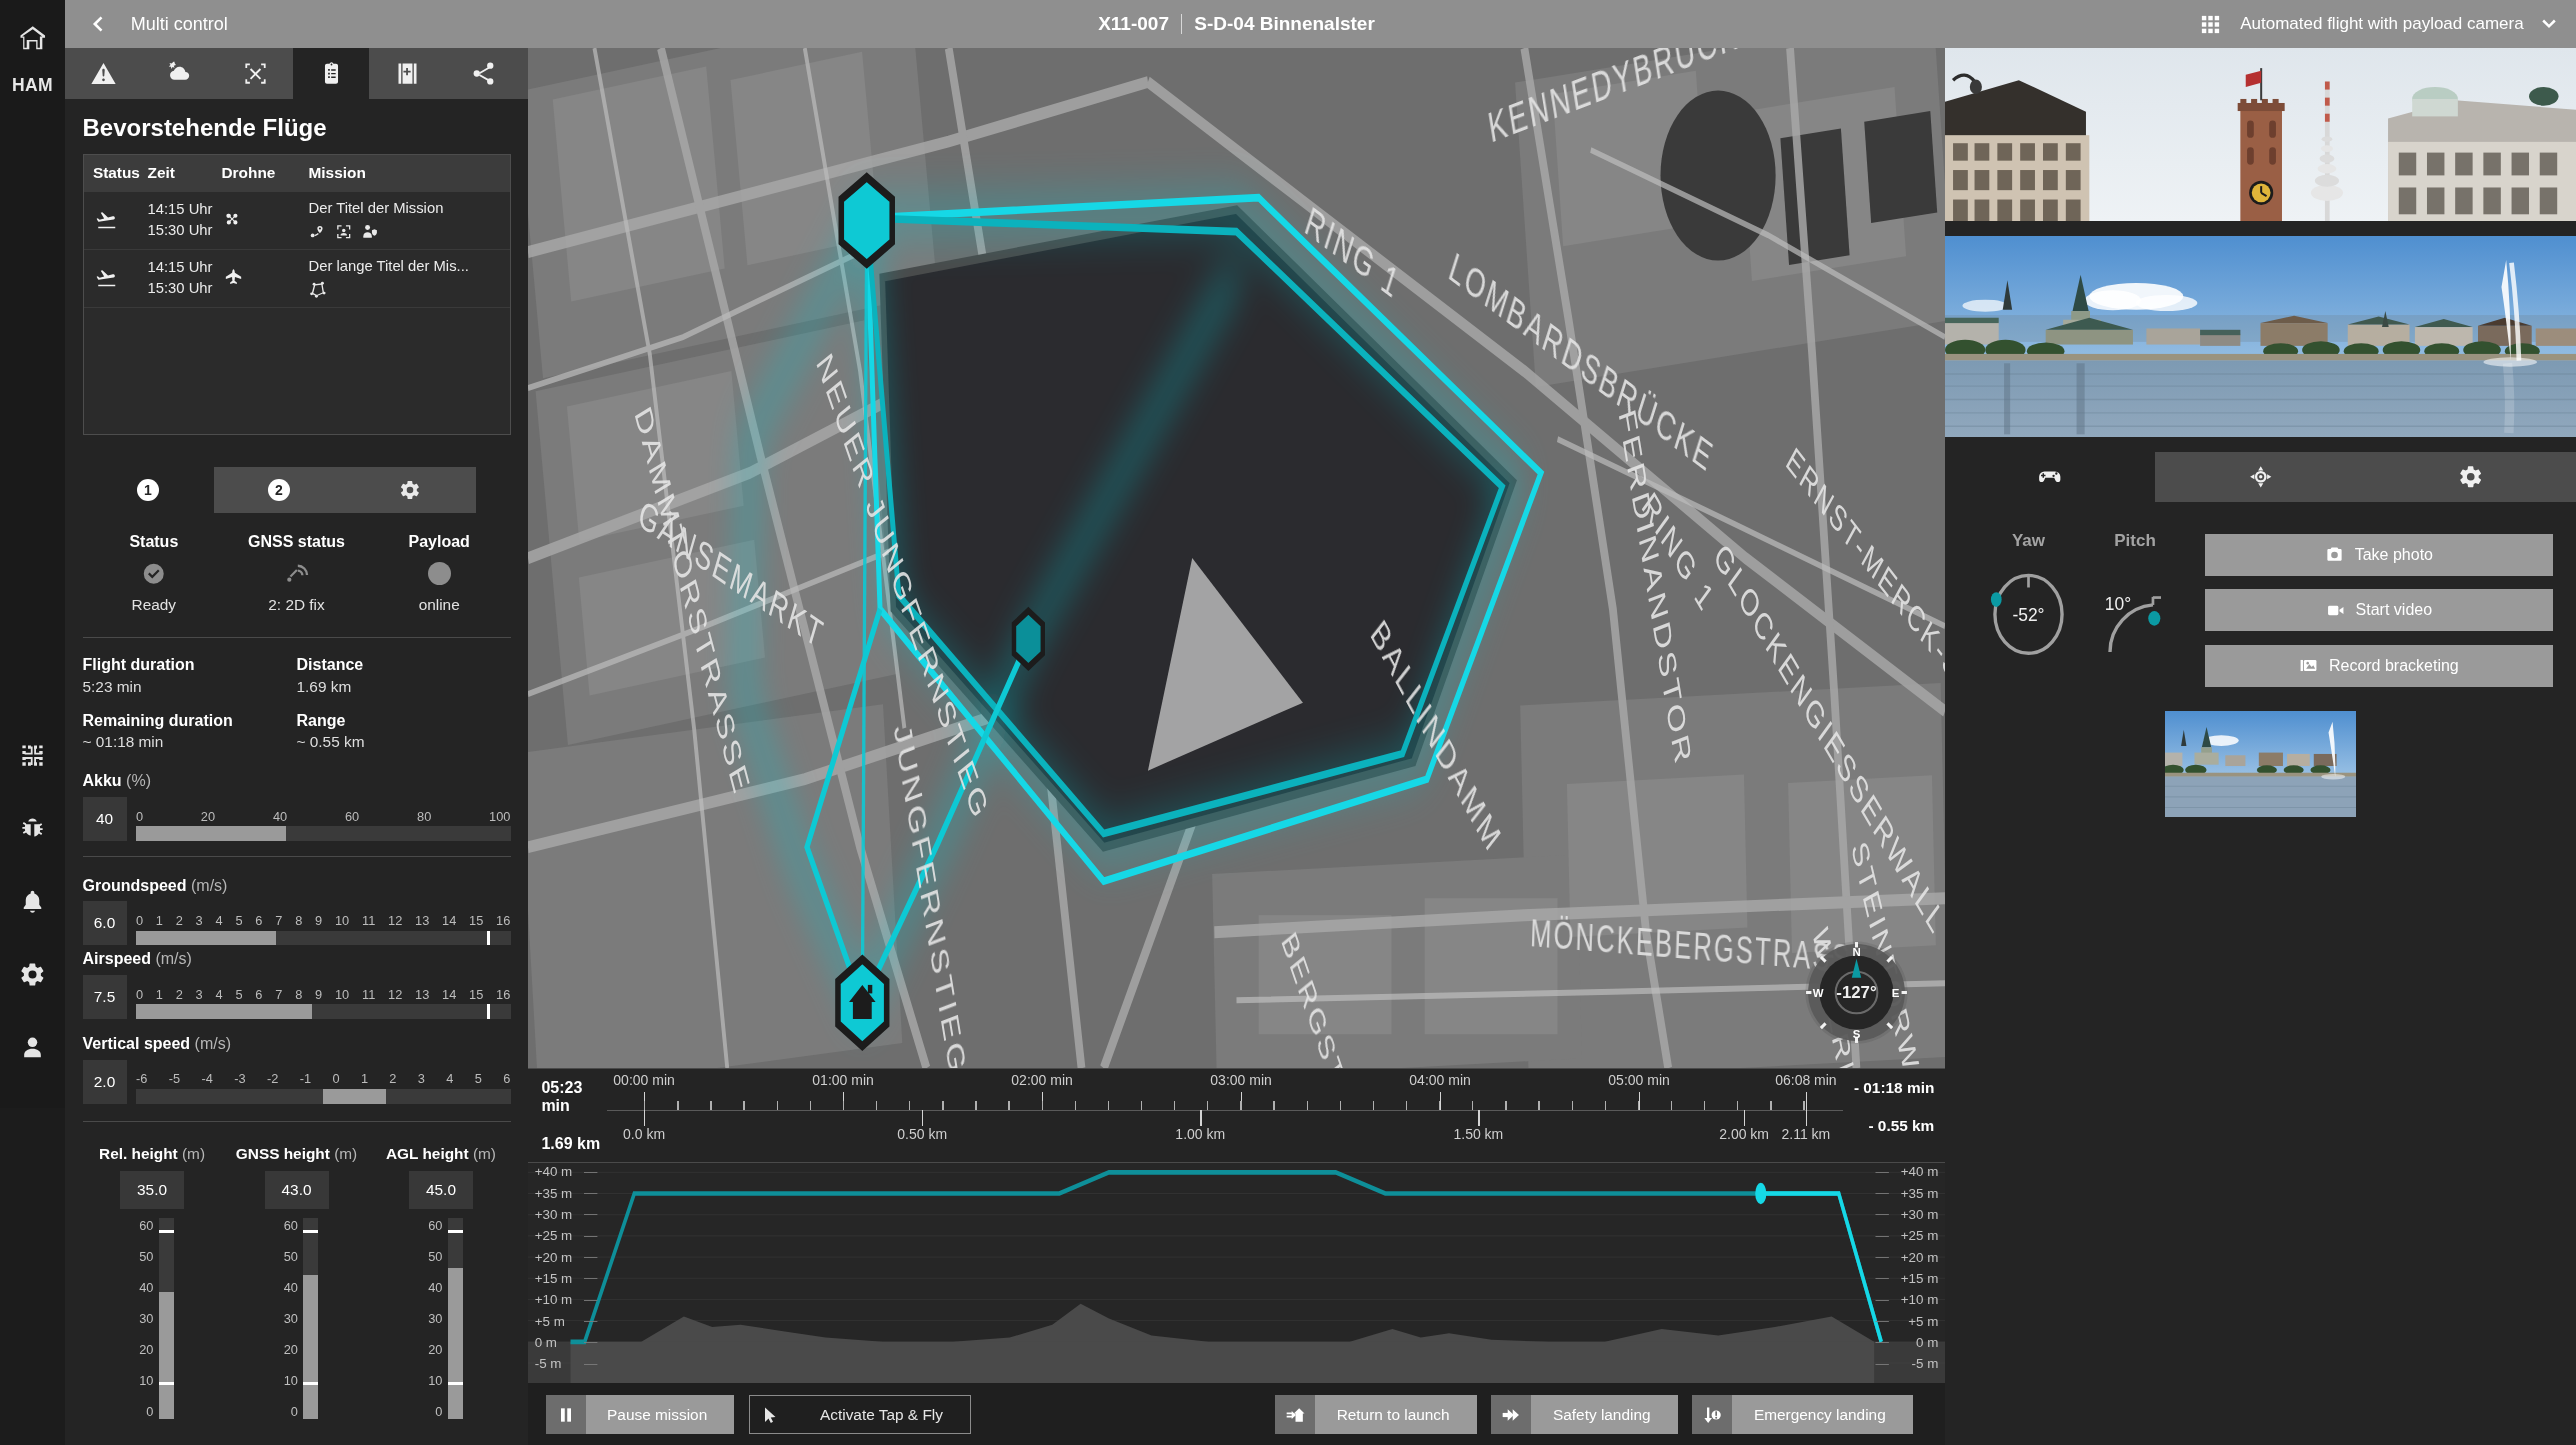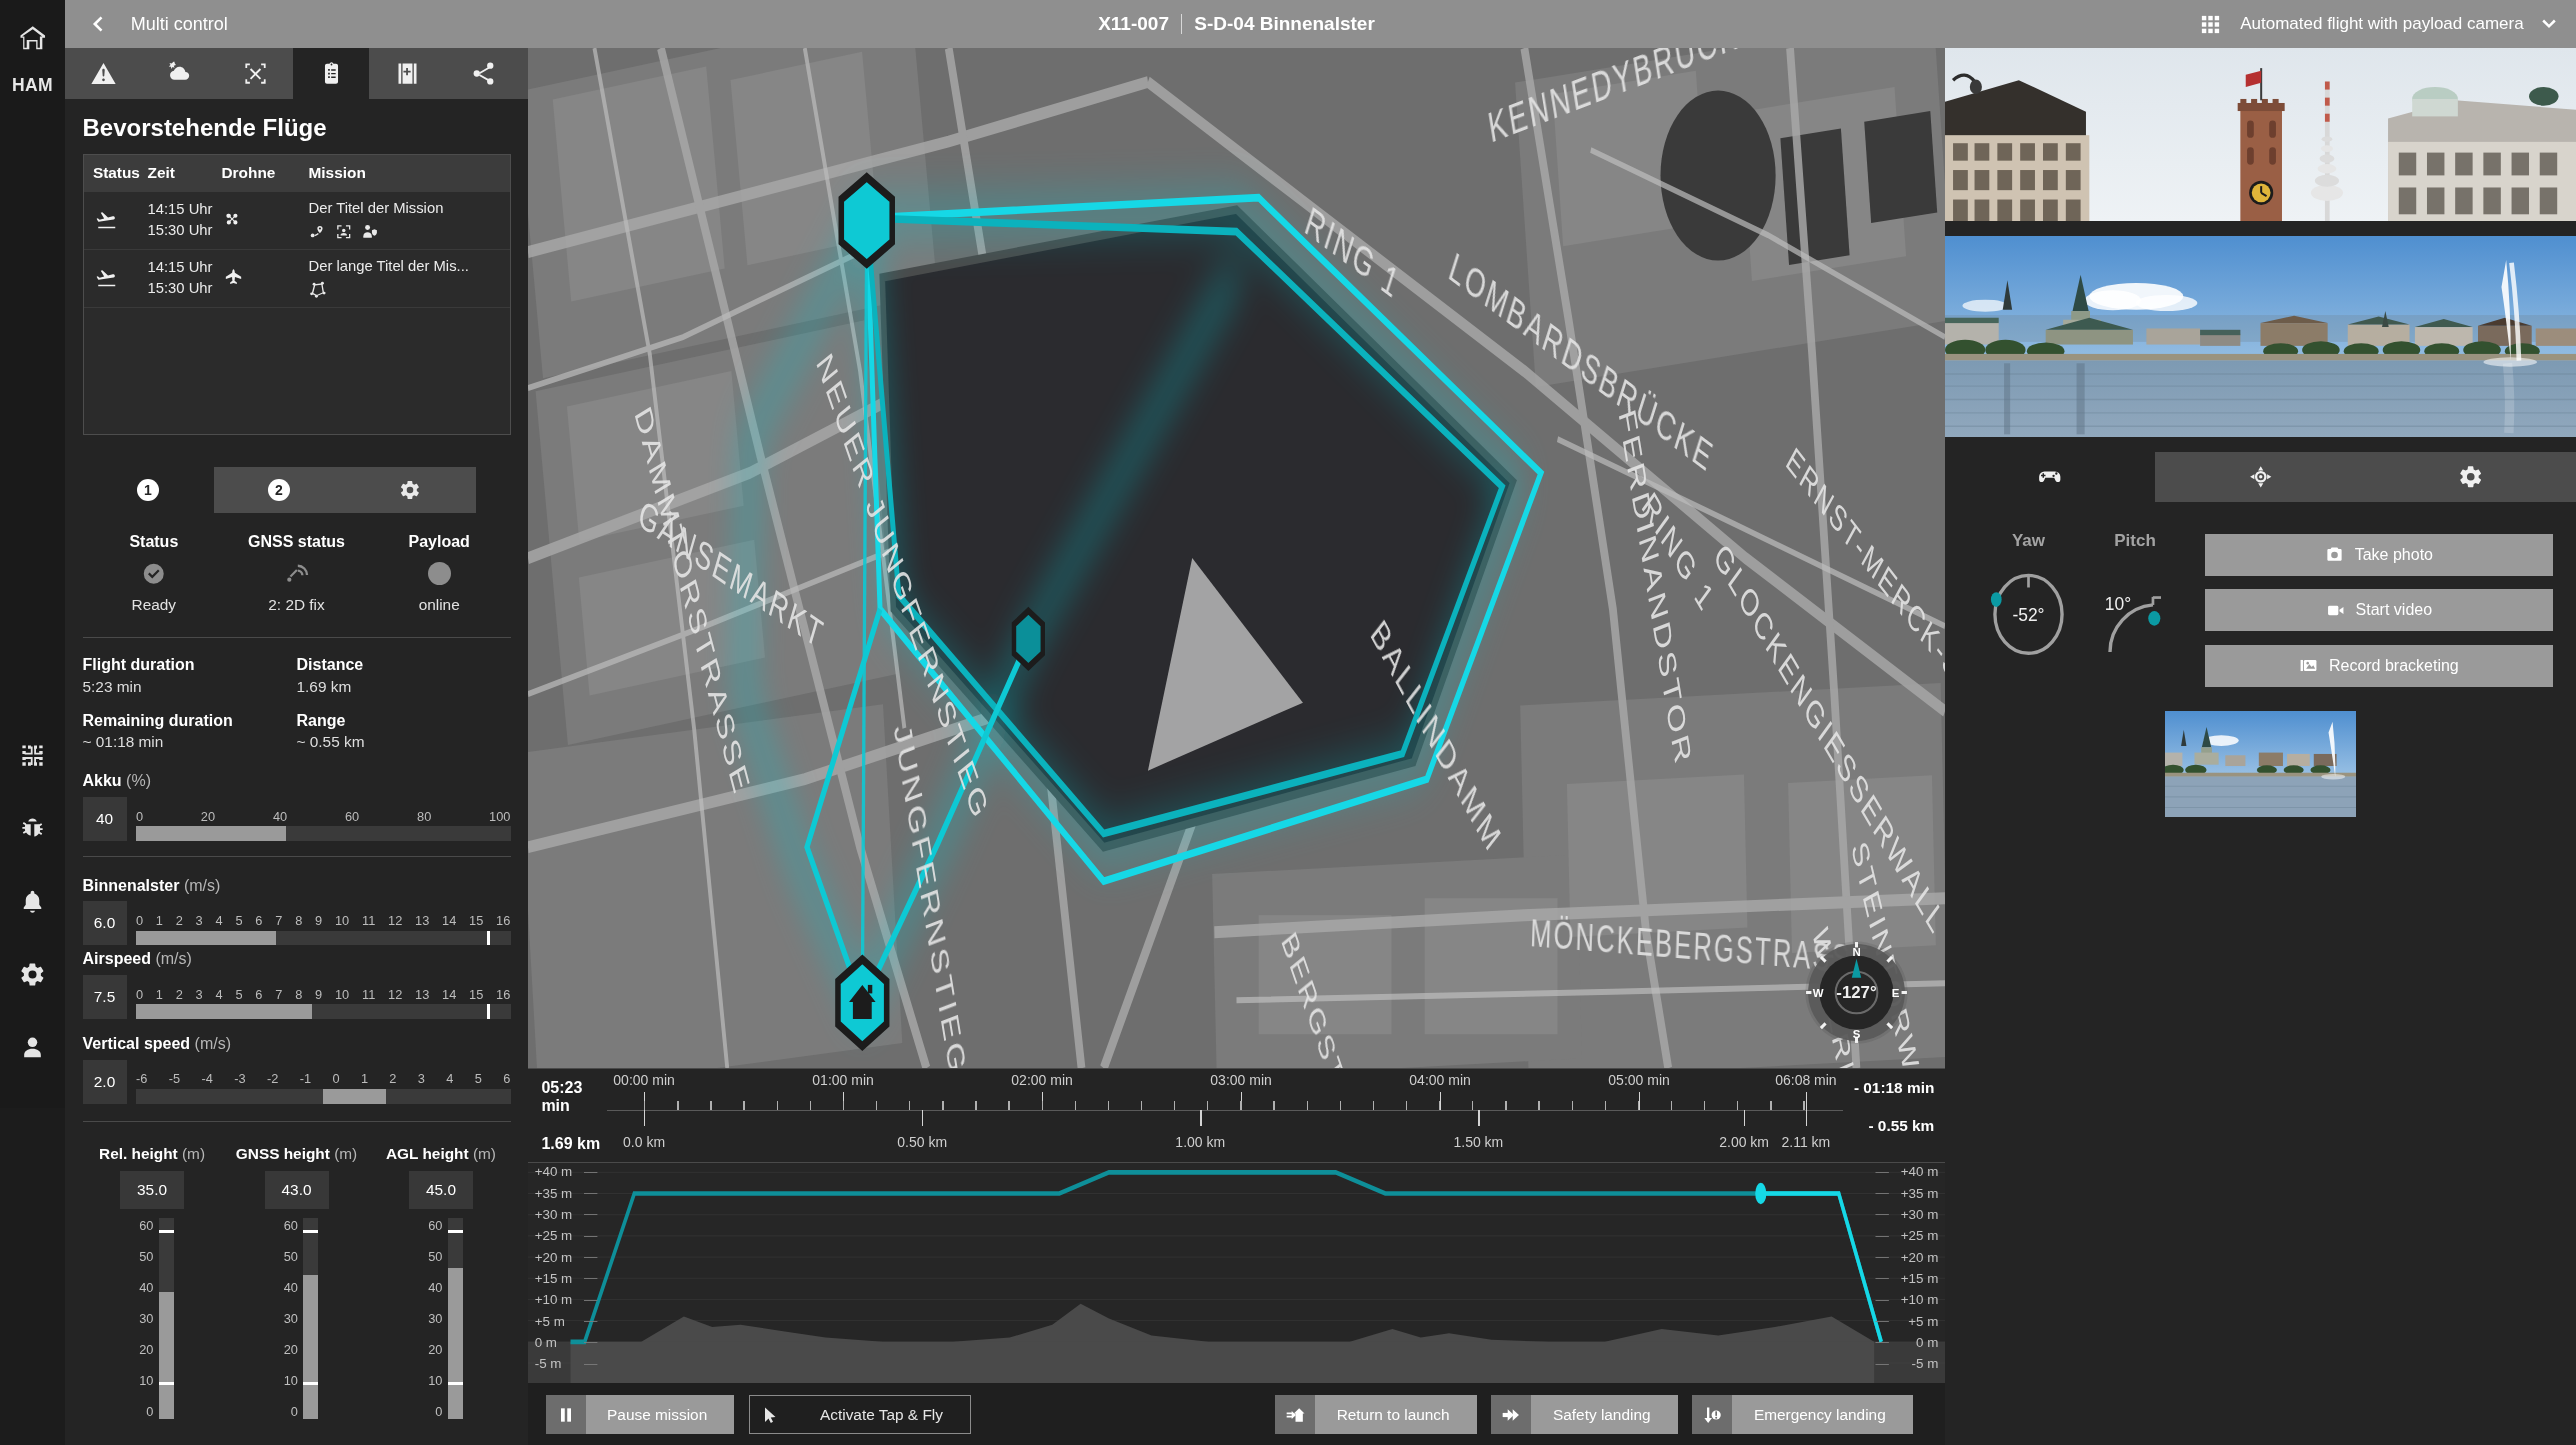--- a/index.html
+++ b/index.html
@@ -140,21 +140,21 @@
   .tl-right .r2 { font-size:15.4px; font-weight:700; color:#fff; }
   .tl-ticklabels { position:relative; height:23px; }
   .tl-ticklabels span { position:absolute; font-size:14px; color:#cfcfcf; transform:translateX(-50%); top:2.7px; white-space:nowrap;}
   .tl-axis { position:relative; height:17.5px; }
   .tl-axis .maj { position:absolute; top:0; width:1.3px; height:17.5px; background:#d4d4d4; }
   .tl-axis .min { position:absolute; top:8.7px; width:1.3px; height:8.7px; background:#b0b0b0; }
   .tl-divider { height:0.7px; background:#5a5a5a; }
   .tl-axis2 { position:relative; height:16px; }
   .tl-axis2 .maj { position:absolute; top:0; width:1.3px; height:16px; background:#d4d4d4; }
   .tl-ticklabels2 { position:relative; height:21.5px; }
-  .tl-ticklabels2 span { position:absolute; font-size:14px; color:#cfcfcf; transform:translateX(-50%); top:0; white-space:nowrap;margin-top:8px;}
+  .tl-ticklabels2 span { position:absolute; font-size:14px; color:#cfcfcf; transform:translateX(-50%); top:0; white-space:nowrap;}
 
   .profile { position:relative; background:#262626; height:221px; border-top:1.3px solid #4a4a4a;}
   .profile svg { position:absolute; inset:0; width:100%; height:100%; }
   .prof-ylab { position:absolute; font-size:13.4px; color:#c2c2c2; }
 
   .ctrlbar { height:63px; background:#1f1f1f; display:flex; align-items:center; padding: 0 17.5px; }
   .cbtn { height:39px; display:flex; align-items:center; cursor:pointer; margin-right:14.8px; }
   .cbtn .cb-ic { width:40px; height:39px; background:#6d6d6d; display:flex; align-items:center; justify-content:center; position:relative;}
   .cbtn .cb-ic svg { width:20px; height:20px; fill:#fff; }
   .cbtn .cb-tx { height:39px; background:#9a9a9a; display:flex; align-items:center; padding: 0 27px 0 31px; font-size:15.4px; color:#fff; margin-left:-9.4px; }
@@ -449,21 +449,21 @@
             <div class="sl-track">
               <div class="sl-fill" id="akku-fill" style="width: 40%;"></div>
             </div>
           </div>
         </div>
       </div>
 
       <div class="hr"></div>
 
       <div class="sliderblock">
-        <div class="sl-label"><span style="font-weight:700;color:#fff">Binnenalster</span> <span>(m/s)</span></div>
+        <div class="sl-label"><span style="font-weight:700;color:#fff">Groundspeed</span> <span>(m/s)</span></div>
         <div class="sl-row">
           <div class="sl-box">6.0</div>
           <div class="sl-right">
             <div class="sl-ticks" id="gs-ticks">
                 <span>0</span>
                 <span>1</span>
                 <span>2</span>
                 <span>3</span>
                 <span>4</span>
                 <span>5</span>

